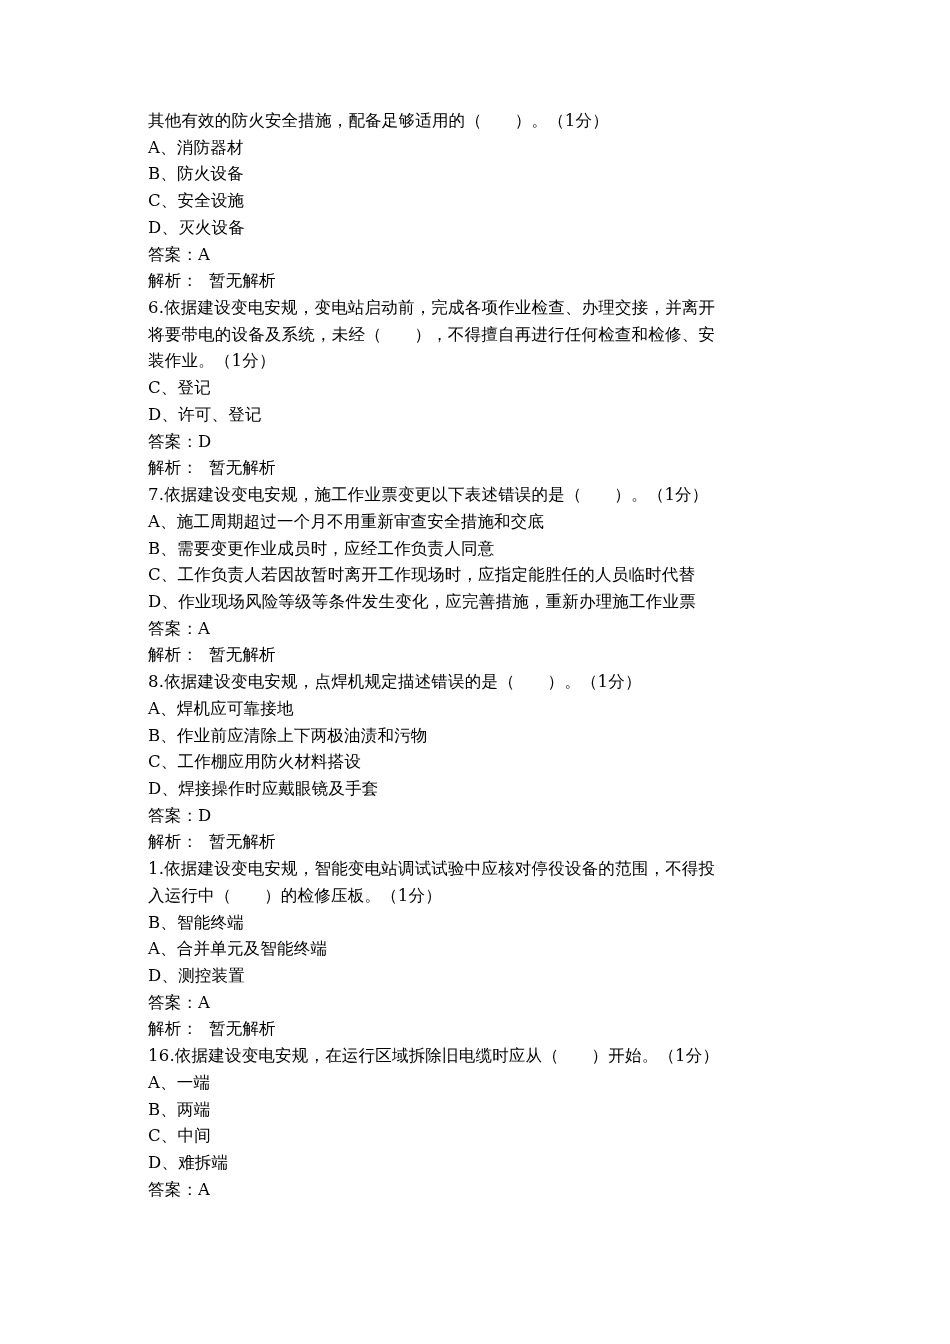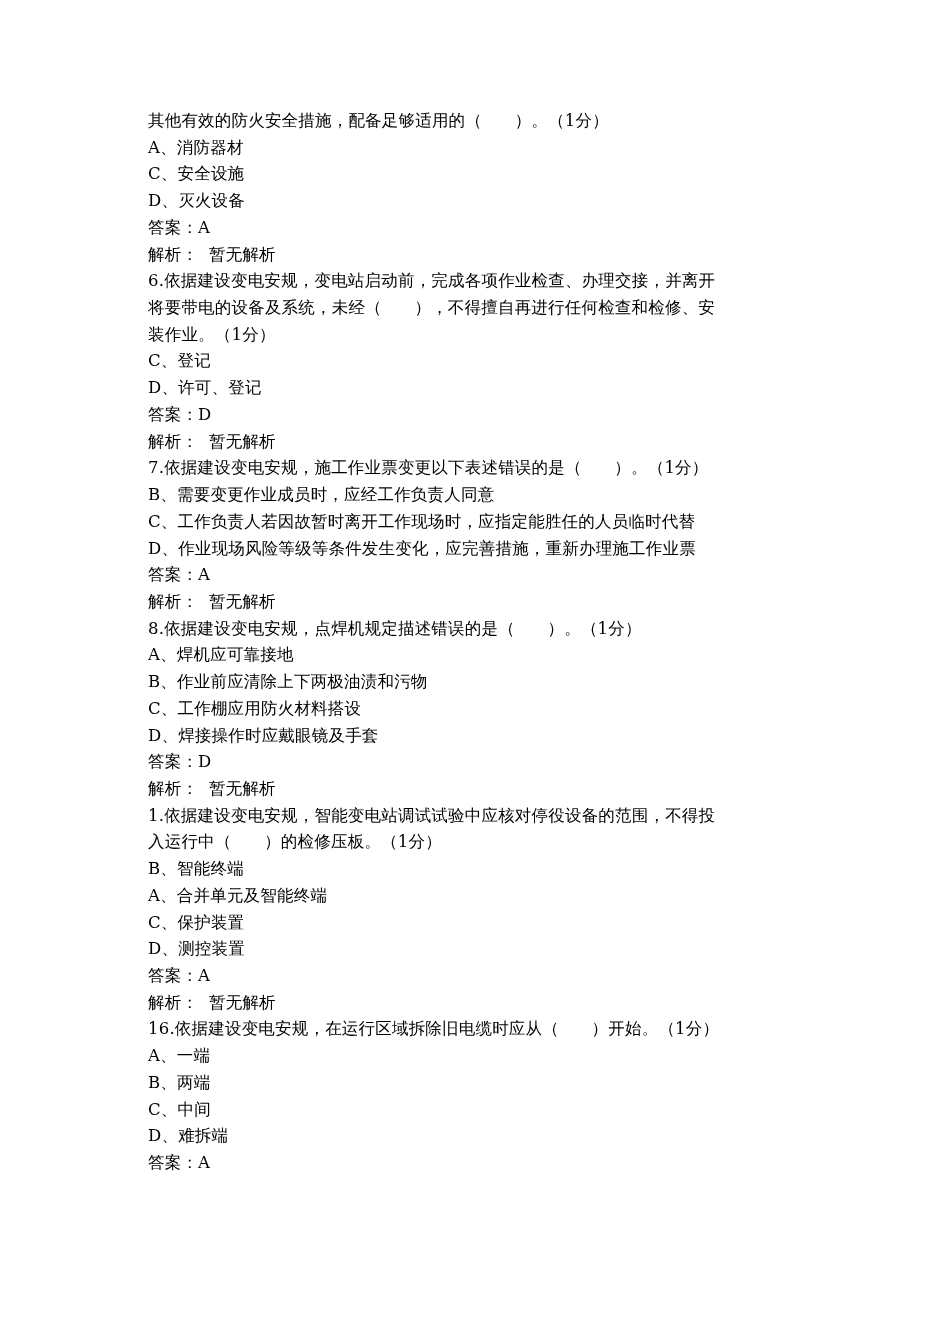--- a/index.html
+++ b/index.html
@@ -49,38 +49,40 @@
 </style>
 </head>
 <body>
 
 <div class="page">
   <div class="doc-body">
 
     <div class="q-block">
       <p class="line stem">其他有效的防火安全措施，配备足够适用的（      ）。（1分）</p>
       <p class="line opt">A、消防器材</p>
+      <p class="line opt">B、防火设备</p>
       <p class="line opt">C、安全设施</p>
       <p class="line opt">D、灭火设备</p>
       <p class="line ans">答案：A</p>
       <p class="line exp">解析：  暂无解析</p>
     </div>
 
     <div class="q-block">
       <p class="line stem">6.依据建设变电安规，变电站启动前，完成各项作业检查、办理交接，并离开</p>
       <p class="line stem">将要带电的设备及系统，未经（      ），不得擅自再进行任何检查和检修、安</p>
       <p class="line stem">装作业。（1分）</p>
       <p class="line opt">C、登记</p>
       <p class="line opt">D、许可、登记</p>
       <p class="line ans">答案：D</p>
       <p class="line exp">解析：  暂无解析</p>
     </div>
 
     <div class="q-block">
       <p class="line stem">7.依据建设变电安规，施工作业票变更以下表述错误的是（      ）。（1分）</p>
+      <p class="line opt">A、施工周期超过一个月不用重新审查安全措施和交底</p>
       <p class="line opt">B、需要变更作业成员时，应经工作负责人同意</p>
       <p class="line opt">C、工作负责人若因故暂时离开工作现场时，应指定能胜任的人员临时代替</p>
       <p class="line opt">D、作业现场风险等级等条件发生变化，应完善措施，重新办理施工作业票</p>
       <p class="line ans">答案：A</p>
       <p class="line exp">解析：  暂无解析</p>
     </div>
 
     <div class="q-block">
       <p class="line stem">8.依据建设变电安规，点焊机规定描述错误的是（      ）。（1分）</p>
       <p class="line opt">A、焊机应可靠接地</p>
@@ -89,21 +91,20 @@
       <p class="line opt">D、焊接操作时应戴眼镜及手套</p>
       <p class="line ans">答案：D</p>
       <p class="line exp">解析：  暂无解析</p>
     </div>
 
     <div class="q-block">
       <p class="line stem">1.依据建设变电安规，智能变电站调试试验中应核对停役设备的范围，不得投</p>
       <p class="line stem">入运行中（      ）的检修压板。（1分）</p>
       <p class="line opt">B、智能终端</p>
       <p class="line opt">A、合并单元及智能终端</p>
-      <p class="line opt">C、保护装置</p>
       <p class="line opt">D、测控装置</p>
       <p class="line ans">答案：A</p>
       <p class="line exp">解析：  暂无解析</p>
     </div>
 
     <div class="q-block">
       <p class="line stem">16.依据建设变电安规，在运行区域拆除旧电缆时应从（      ）开始。（1分）</p>
       <p class="line opt">A、一端</p>
       <p class="line opt">B、两端</p>
       <p class="line opt">C、中间</p>

